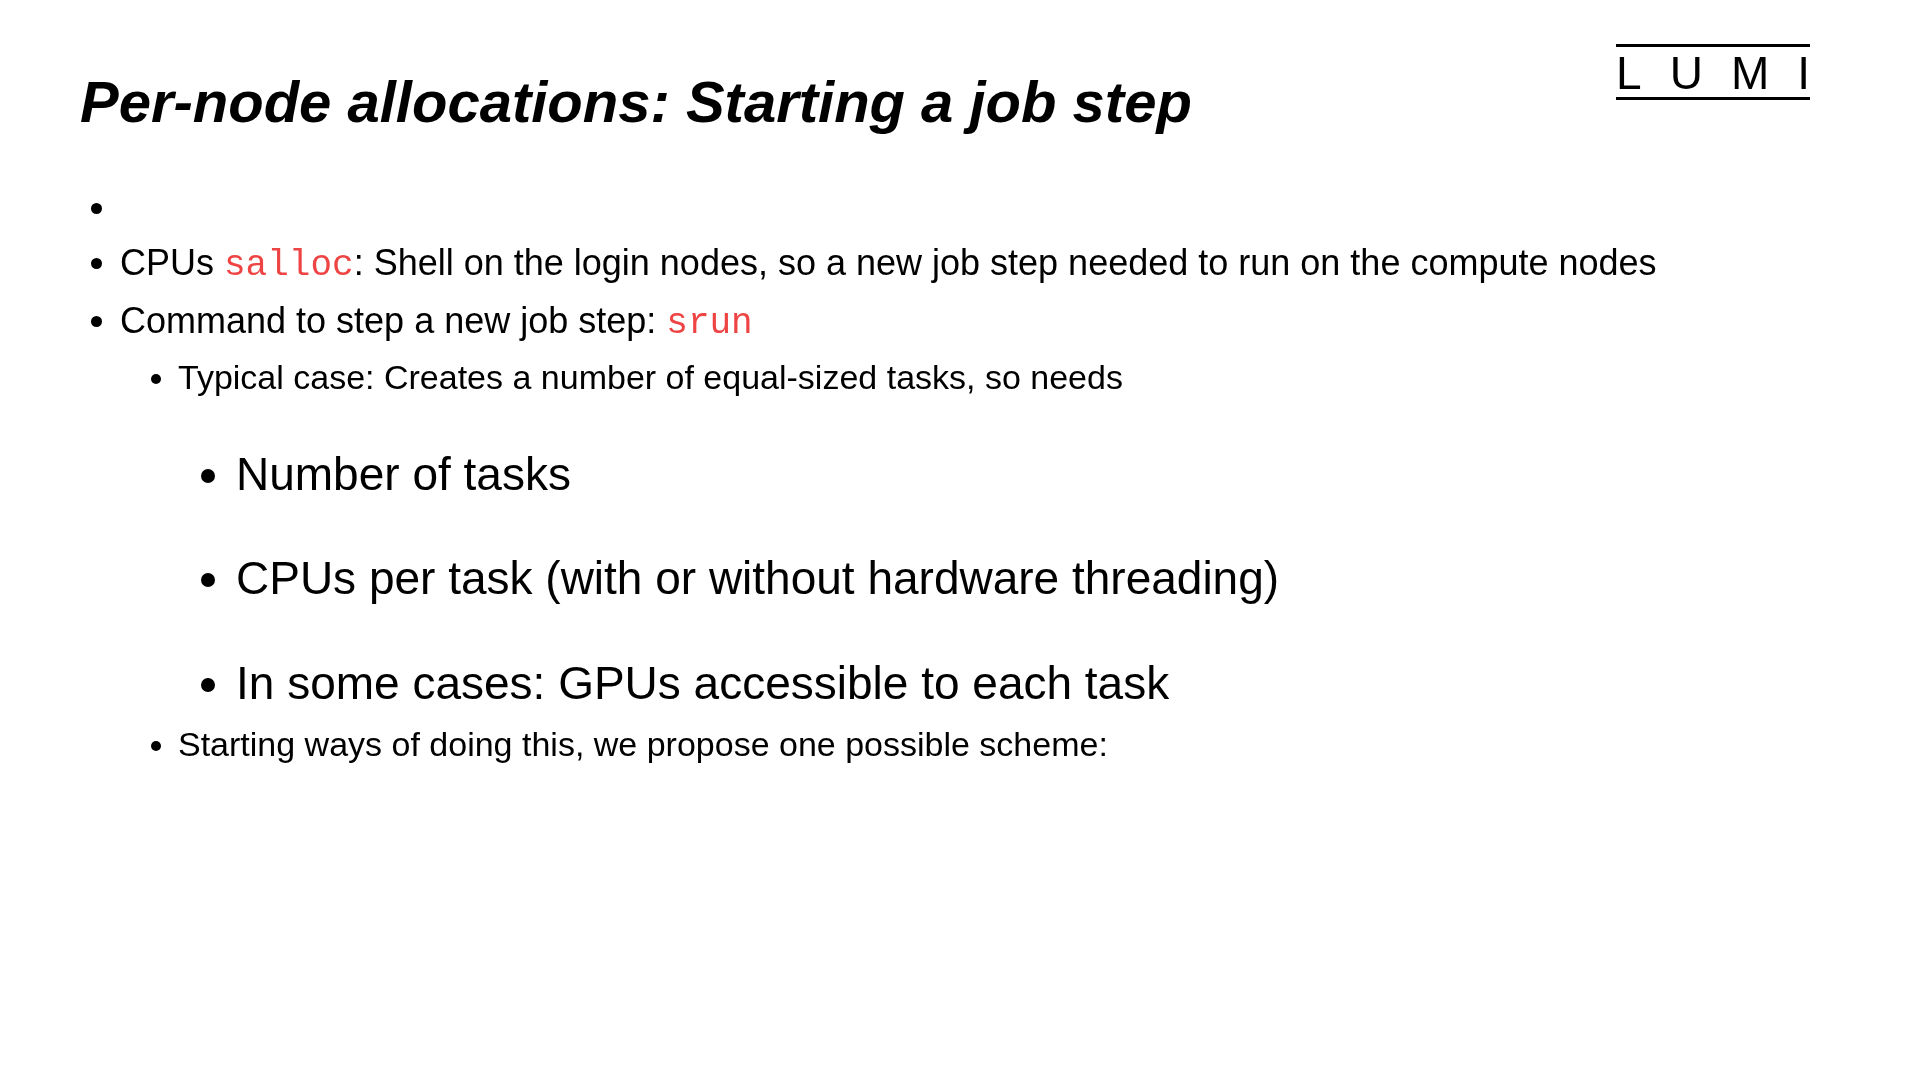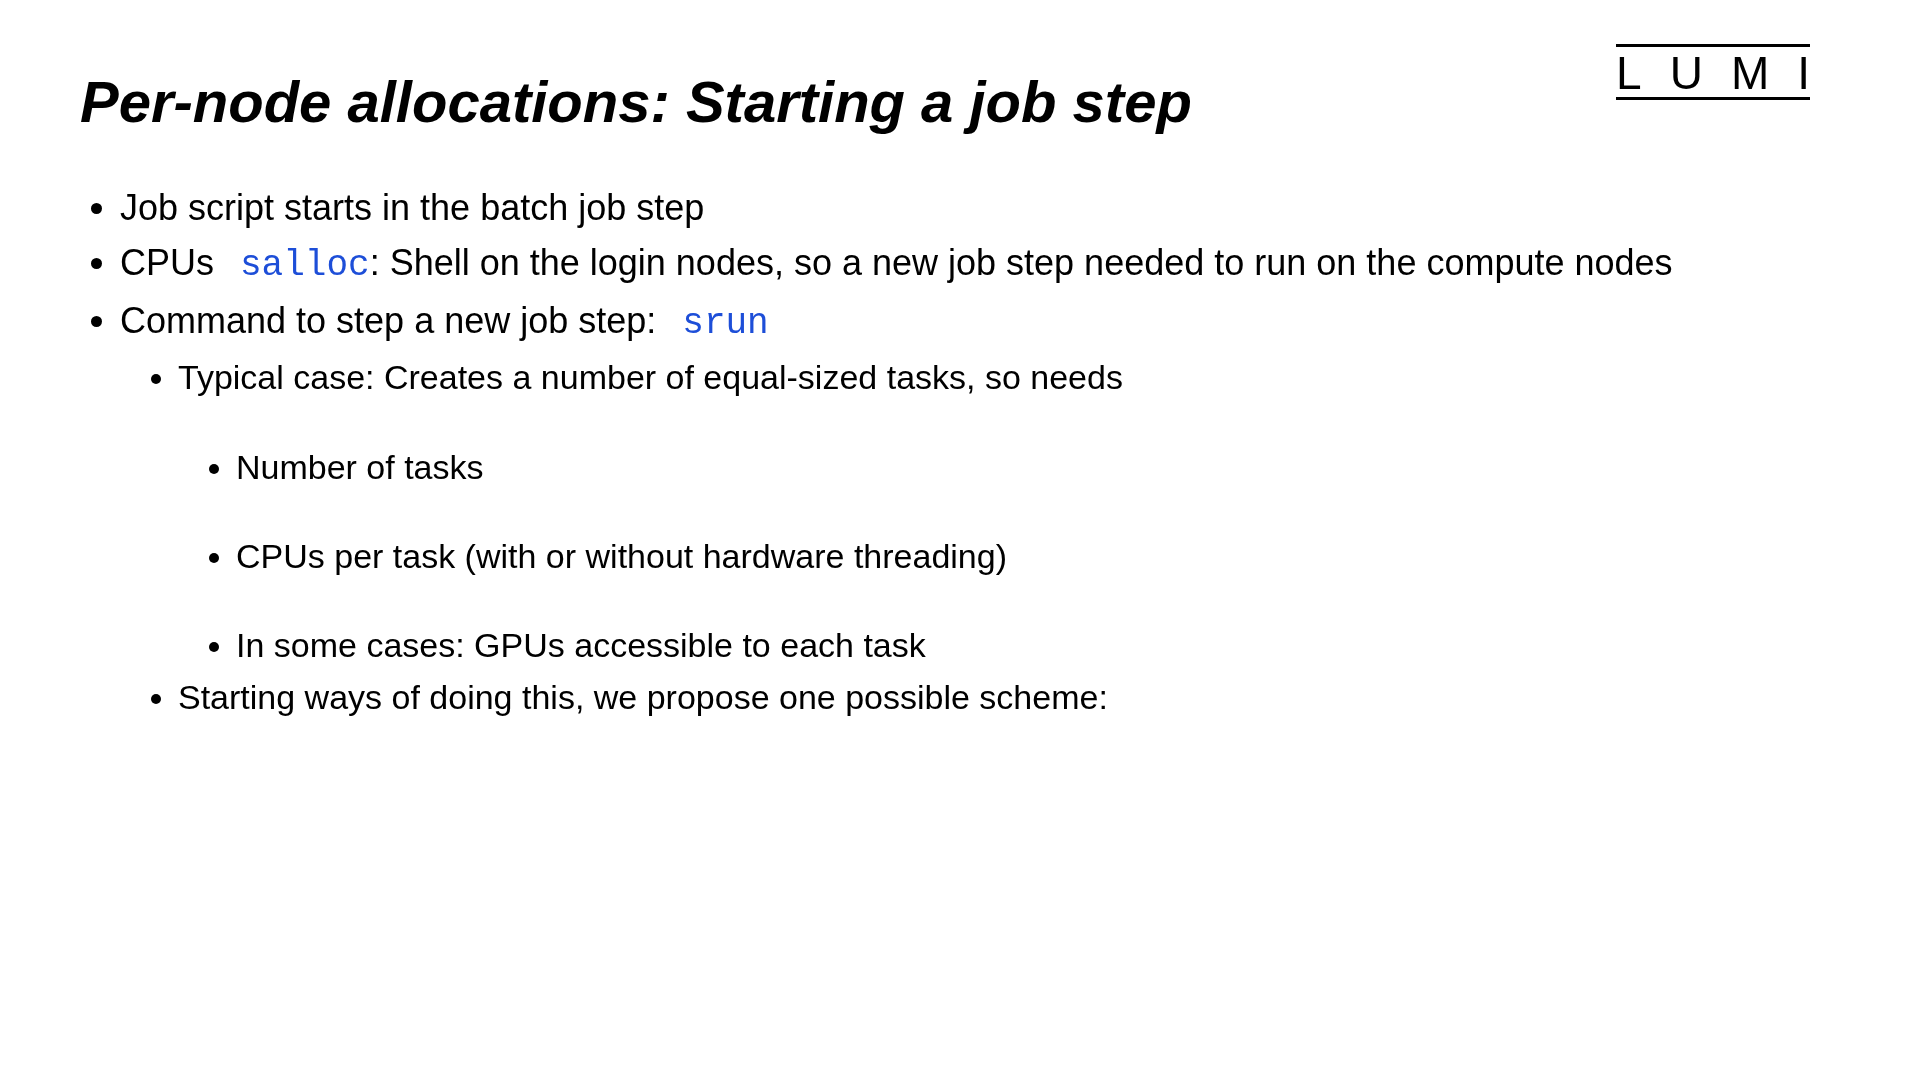--- a/index.html
+++ b/index.html
@@ -73,47 +73,45 @@
   }
   li {
     font-size: 36px;
     line-height: 1.3;
     margin: 8px 0;
   }
   ul.level2 > li {
     font-size: 34px;
   }
   ul.level3 > li {
-    font-size: 34px;
+    font-size: 46px;
     margin-top: 45px;
   }
   .code {
     font-family: Consolas, "Courier New", monospace;
-    color: #1d4ed8;
-    margin-left: 16px;
+    color: #ef4444;
   }
 </style>
 </head>
 <body>
 
 <div class="slide">
 
   <div class="logo">
     <span class="logo-wrap">
       <span class="logo-top-line"></span>
       <span>LUMI</span>
       <span class="logo-bottom-line"></span>
     </span>
   </div>
 
   <h1 class="title">Per-node allocations: Starting a job step</h1>
 
   <ul class="level1">
     <li>
-      <span>Job script starts in the batch job step</span>
     </li>
     <li>
       <span>CPUs </span><span class="code">salloc</span><span>: Shell on the login nodes, so a new job step needed to run on the compute nodes</span>
     </li>
     <li>
       <span>Command to step a new job step: </span><span class="code">srun</span>
       <ul class="level2">
         <li>
           <span>Typical case: Creates a number of equal-sized tasks, so needs</span>
           <ul class="level3">

